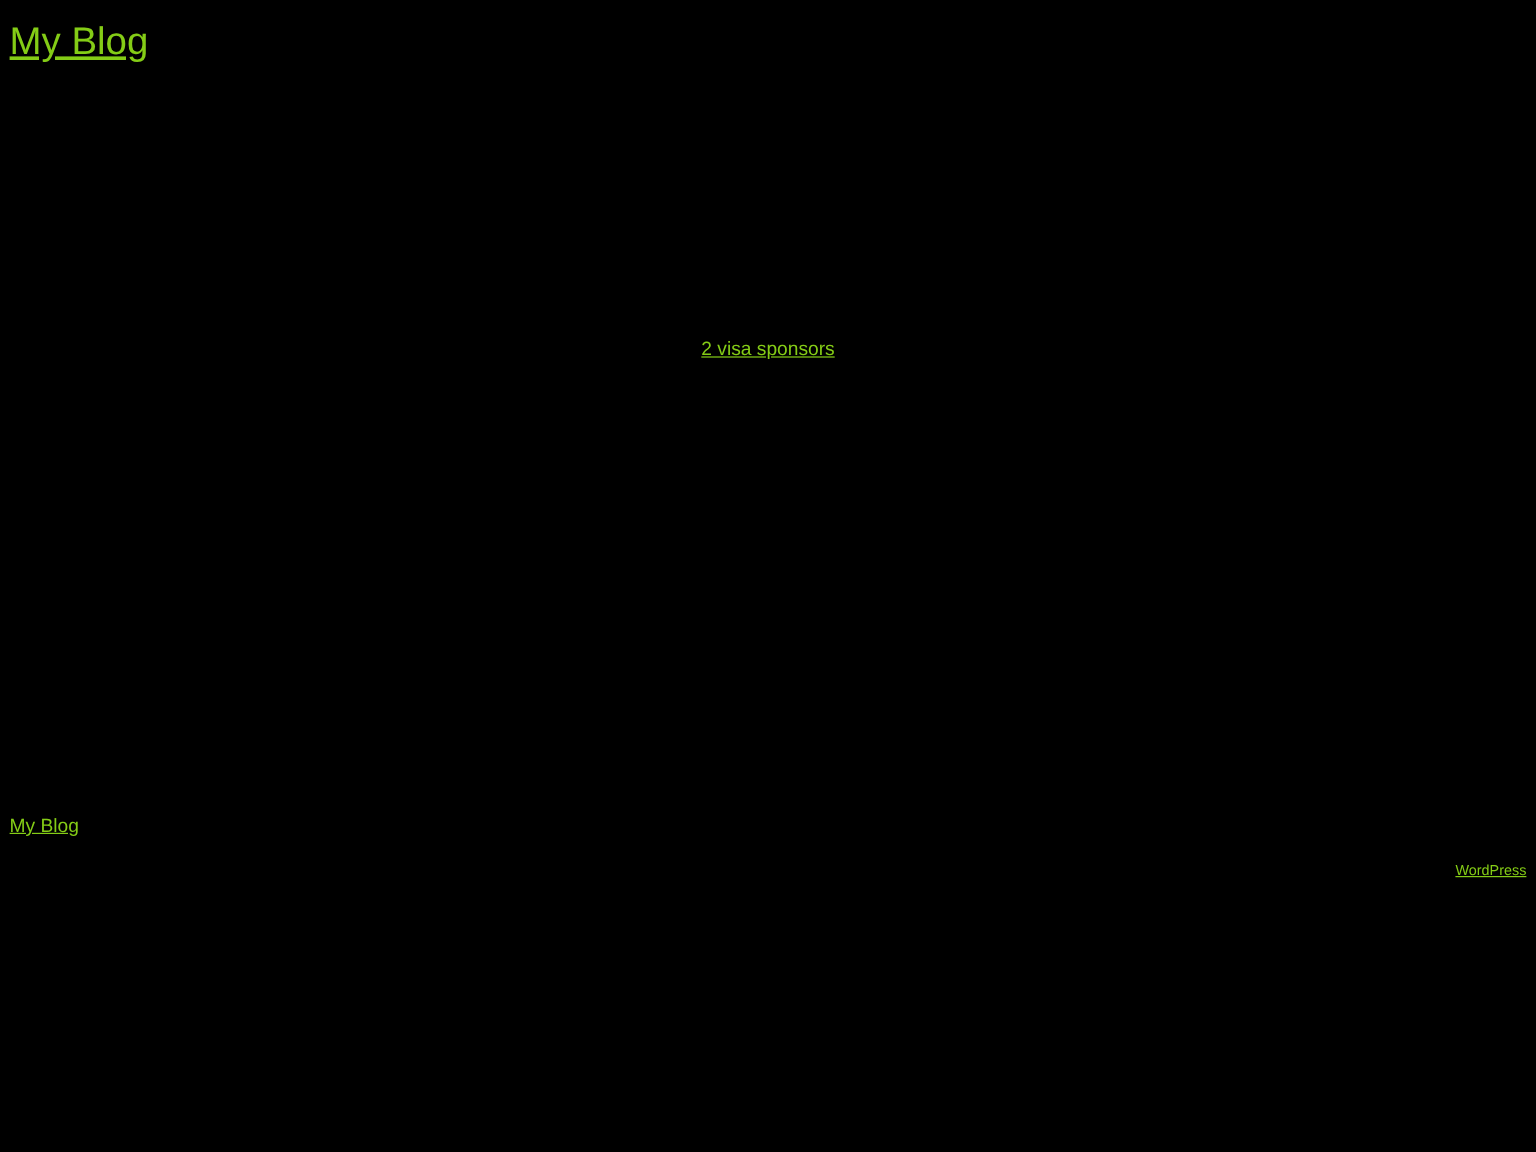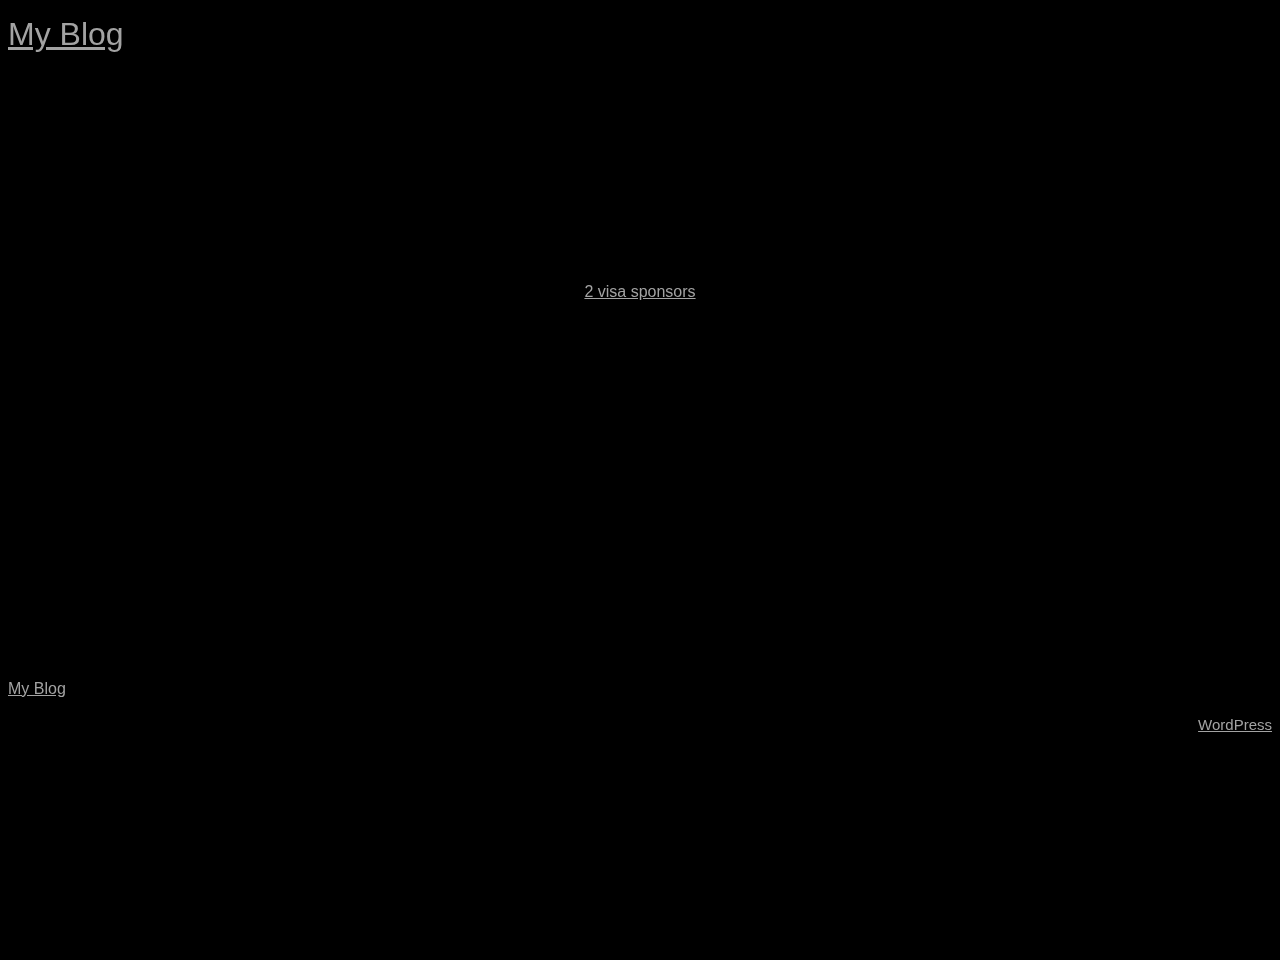--- a/index.html
+++ b/index.html
@@ -10,21 +10,21 @@
   body {
     width: 1280px;
     height: 960px;
     position: relative;
     font-family: "Liberation Sans", sans-serif;
     font-size: 16px;
     color: #ffffff;
     overflow: hidden;
   }
   a {
-    color: #a3a3a3;
+    color: #84cc16;
     text-decoration: underline;
   }
   .site-title {
     position: absolute;
     left: 8px;
     top: 16px;
     font-size: 32px;
     line-height: 37px;
     font-weight: normal;
     margin: 0;
@@ -45,21 +45,21 @@
     position: absolute;
     left: 8px;
     top: 680px;
     font-size: 16px;
     line-height: 18px;
   }
   .footer-credit {
     position: absolute;
     right: 8px;
     top: 716px;
-    font-size: 15px;
+    font-size: 12px;
     line-height: 18px;
     text-align: center;
   }
 </style>
 </head>
 <body>
 
 <h1 class="site-title">
   <a href="#">My Blog</a>
 </h1>

